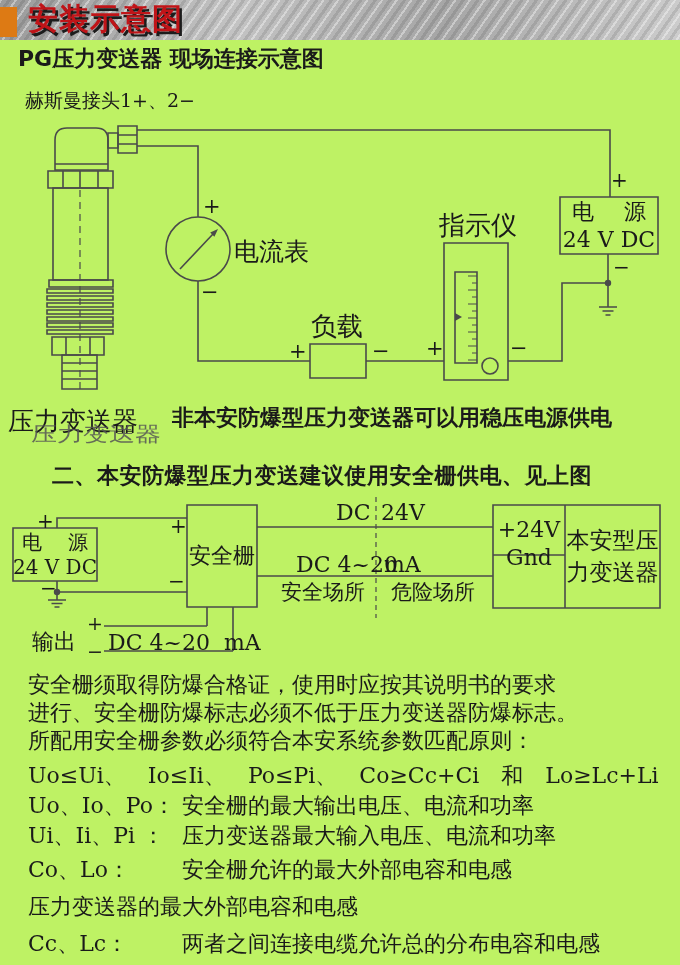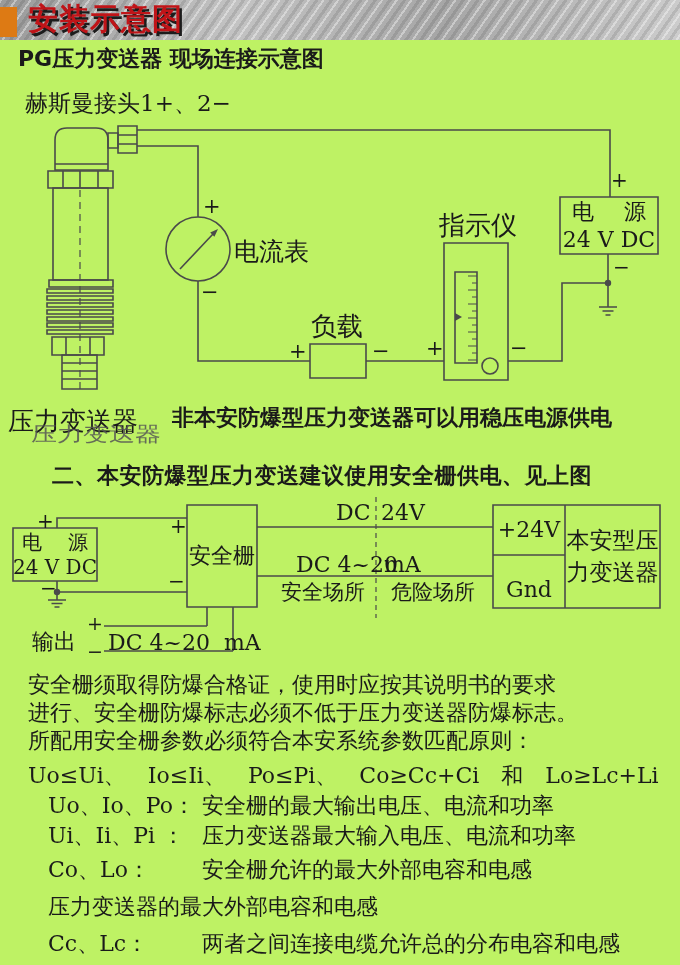--- a/index.html
+++ b/index.html
@@ -39,36 +39,36 @@
   .sans { font-family:"DejaVu Sans","Liberation Sans",sans-serif; font-weight:bold; }
   .boxtxt {
     position:absolute; display:flex; flex-direction:column; justify-content:center;
     line-height:1.25;
   }
   .jl { text-align:justify; text-align-last:justify; padding:0 12px; }
   .cl { text-align:center; }
   .ghost { color:#555; opacity:0.85; transform:scaleY(0.78); transform-origin:top left; }
   svg { position:absolute; left:0; top:0; pointer-events:none; }
   svg * { vector-effect:non-scaling-stroke; }
-  .param-row { position:absolute; left:28px; display:flex; font-size:22px;margin-left:20px; }
+  .param-row { position:absolute; left:28px; display:flex; font-size:22px; }
   .param-term { width:154px; flex:none; }
 </style>
 </head>
 <body>
 
 <div id="page">
 
   <div class="header">
     <div class="orange-block"></div>
   </div>
   <h1 class="page-title">安装示意图</h1>
 
   <div class="lbl sans" style="left:18px; top:46px; font-size:22px;">PG压力变送器 现场连接示意图</div>
 
-  <div class="lbl" style="left:25px; top:90px; font-size:23px;">赫斯曼接头1+、2−</div>
+  <div class="lbl" style="left:25px; top:90px; font-size:19px;">赫斯曼接头1+、2−</div>
 
   <svg width="680" height="965" viewBox="0 0 680 965" fill="none" stroke="#4a4a4a" stroke-width="1.6">
 
     <g>
       <path d="M55 170 V140 Q55 128 67 128 H96 Q108 128 108 140 V170 Z"></path>
       <path d="M55 164 H108"></path>
       <rect x="108" y="133" width="10" height="15"></rect>
       <rect x="118" y="126" width="19" height="27"></rect>
       <path d="M118 135 H137 M118 144 H137"></path>
       <rect x="48" y="171" width="65" height="17"></rect>
@@ -189,21 +189,21 @@
   <span class="lbl" style="left:336px; top:500px; font-size:22px;">DC</span>
   <span class="lbl" style="left:381px; top:500px; font-size:22px;">24V</span>
   <span class="lbl" style="left:296px; top:552px; font-size:22px;">DC 4~20</span>
   <span class="lbl" style="left:384px; top:552px; font-size:22px;">mA</span>
   <span class="lbl" style="left:281px; top:580px; font-size:21px;">安全场所</span>
   <span class="lbl" style="left:391px; top:580px; font-size:21px;">危险场所</span>
 
   <div class="boxtxt cl" style="left:493px; top:505px; width:72px; height:50px; font-size:22px;">
     <div>+24V</div>
   </div>
-  <div class="boxtxt cl" style="left:493px; top:563px; width:72px; height:53px; font-size:22px;">
+  <div class="boxtxt cl" style="left:493px; top:531px; width:72px; height:53px; font-size:22px;">
     <div>Gnd</div>
   </div>
   <div class="boxtxt cl" style="left:565px; top:505px; width:95px; height:103px; font-size:23px; line-height:1.35;">
     <div>本安型压</div>
     <div>力变送器</div>
   </div>
 
   <span class="lbl" style="left:32px; top:629px; font-size:22px;">输出</span>
   <span class="lbl" style="left:87px; top:613px; font-size:19px;">+</span>
   <span class="lbl" style="left:87px; top:641px; font-size:19px;">−</span>

